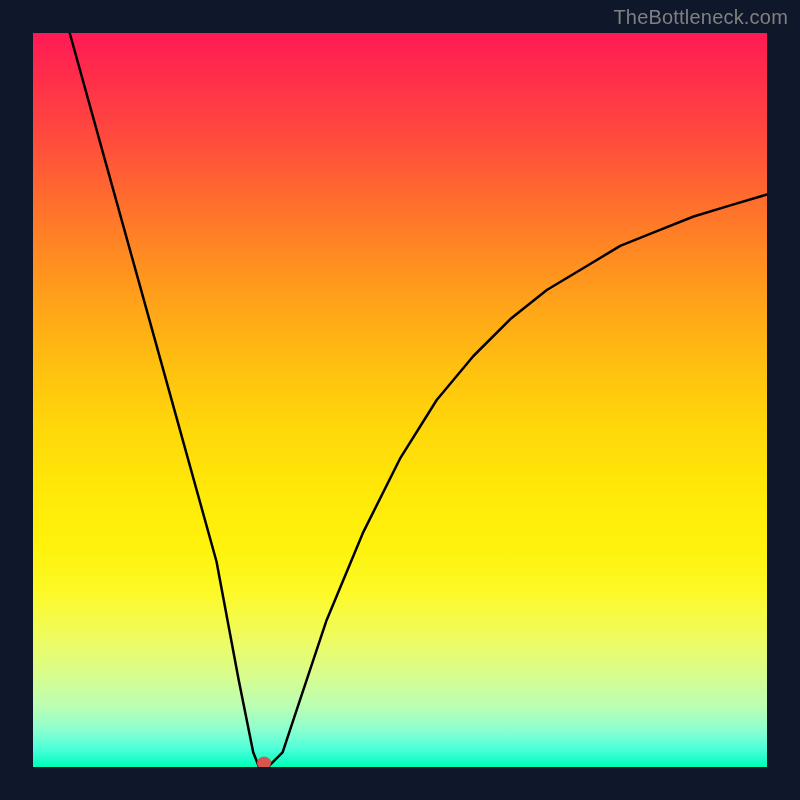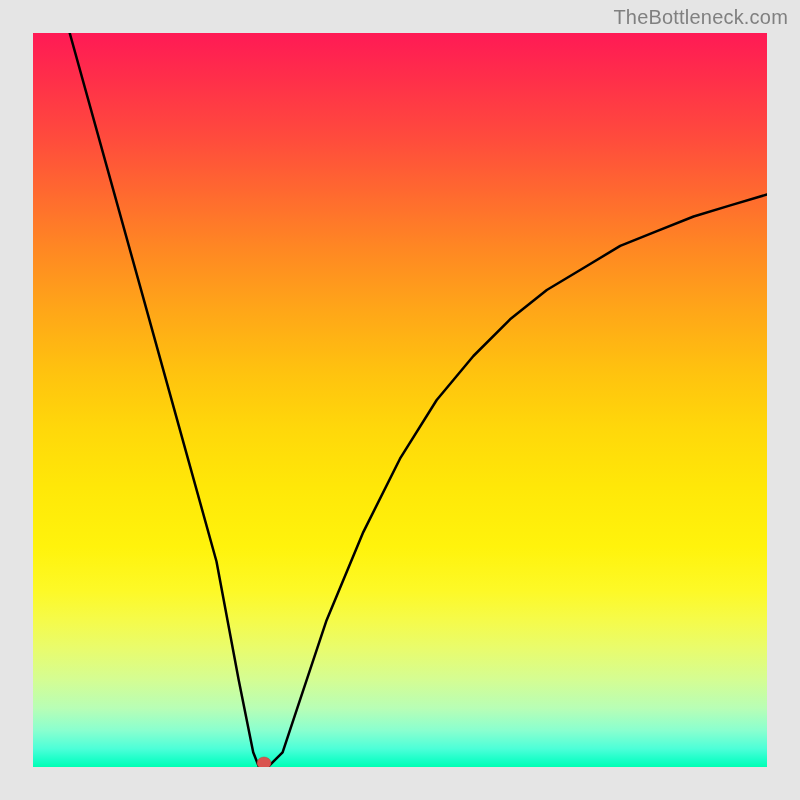--- a/index.html
+++ b/index.html
@@ -1,21 +1,21 @@
 <!DOCTYPE html>
 <html><head>
 <meta charset="utf-8">
 <style>
   * { margin: 0; padding: 0; box-sizing: border-box; }
   html, body { width: 800px; height: 800px; overflow: hidden; background: #000; }
   .container {
     width: 800px;
     height: 800px;
     position: relative;
-    background: #e5e5e5;
+    background: #0f172a;
     padding-left: 24px;
   }
   .plot-area {
     position: absolute;
     left: 33px;
     top: 33px;
     width: 734px;
     height: 734px;
     background: linear-gradient(to bottom,
       #ff1a55 0%,

